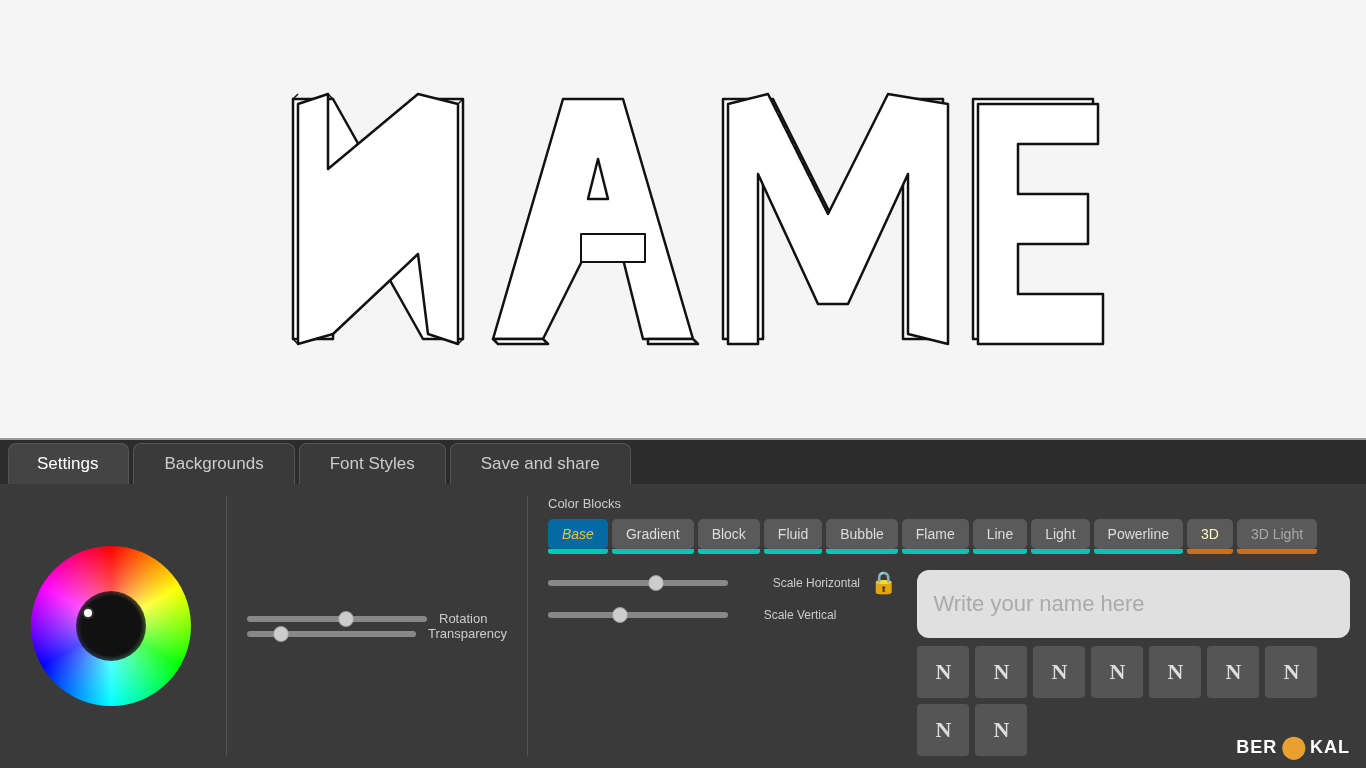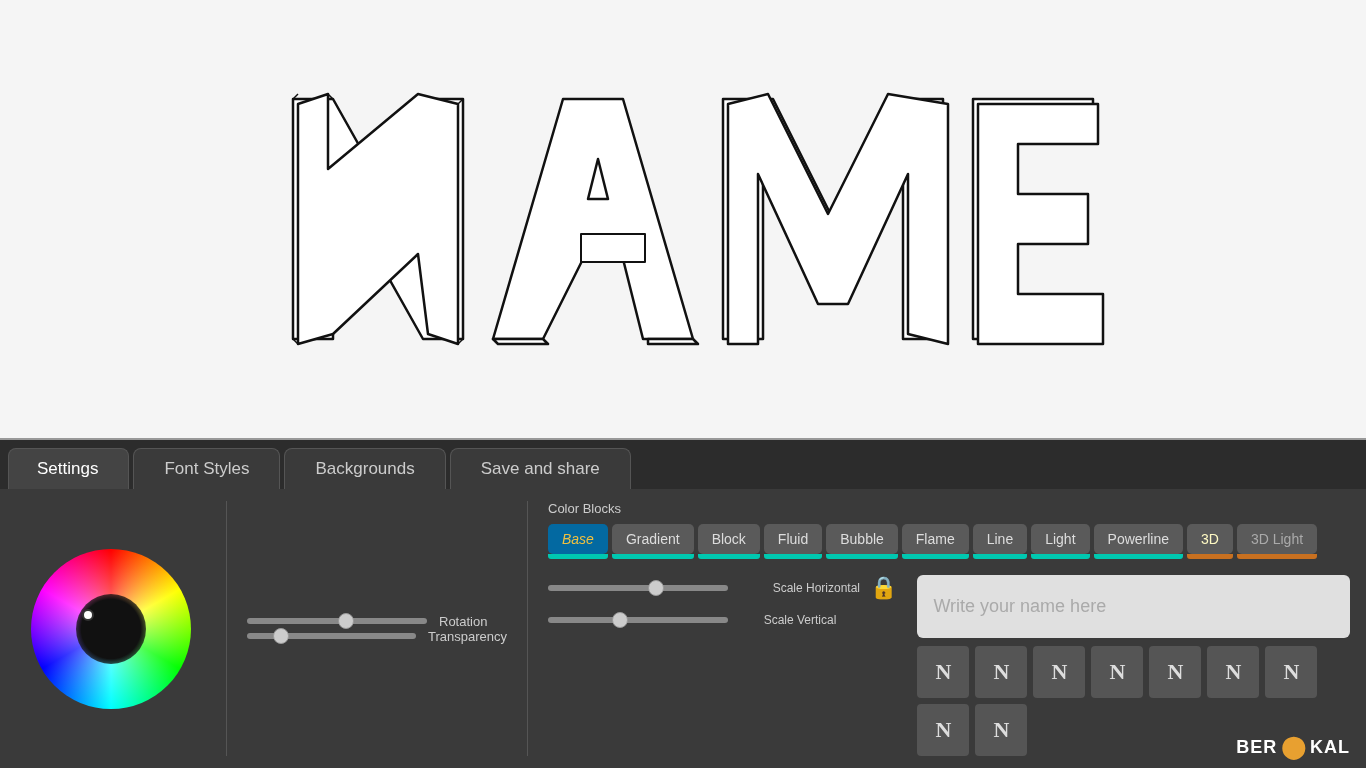--- a/index.html
+++ b/index.html
@@ -214,22 +214,22 @@
     .style-btn-indicator {
       height: 5px;
       border-radius: 0 0 3px 3px;
       background: #00c8b0;
       width: 100%;
     }
 
     #name-input {
       width: 100%;
       padding: 21px 16px;
-      font-size: 18px;
-      border-radius: 6px;
+      font-size: 22px;
+      border-radius: 12px;
       border: none;
       background: #e0e0e0;
       color: #888;
       outline: none;
     }
 
     #name-input::placeholder {
       color: #aaa;
     }
 
@@ -358,22 +358,22 @@
         <polygon points="745,305 745,65 865,65 865,105 785,105 785,155 855,155 855,205 785,205 785,255 870,255 870,305"></polygon>
       </g>
     </svg>
   </div>
 </div>
 
 <div id="bottom-panel">
 
   <div id="tabs-row">
     <div class="tab active">Settings</div>
+    <div class="tab">Backgrounds</div>
     <div class="tab">Font Styles</div>
-    <div class="tab">Backgrounds</div>
     <div class="tab">Save and share</div>
   </div>
 
   <div id="content-area">
 
     <div id="color-wheel-section">
       <div class="color-wheel">
         <div class="color-wheel-overlay"></div>
         <div class="wheel-handle"></div>
       </div>

